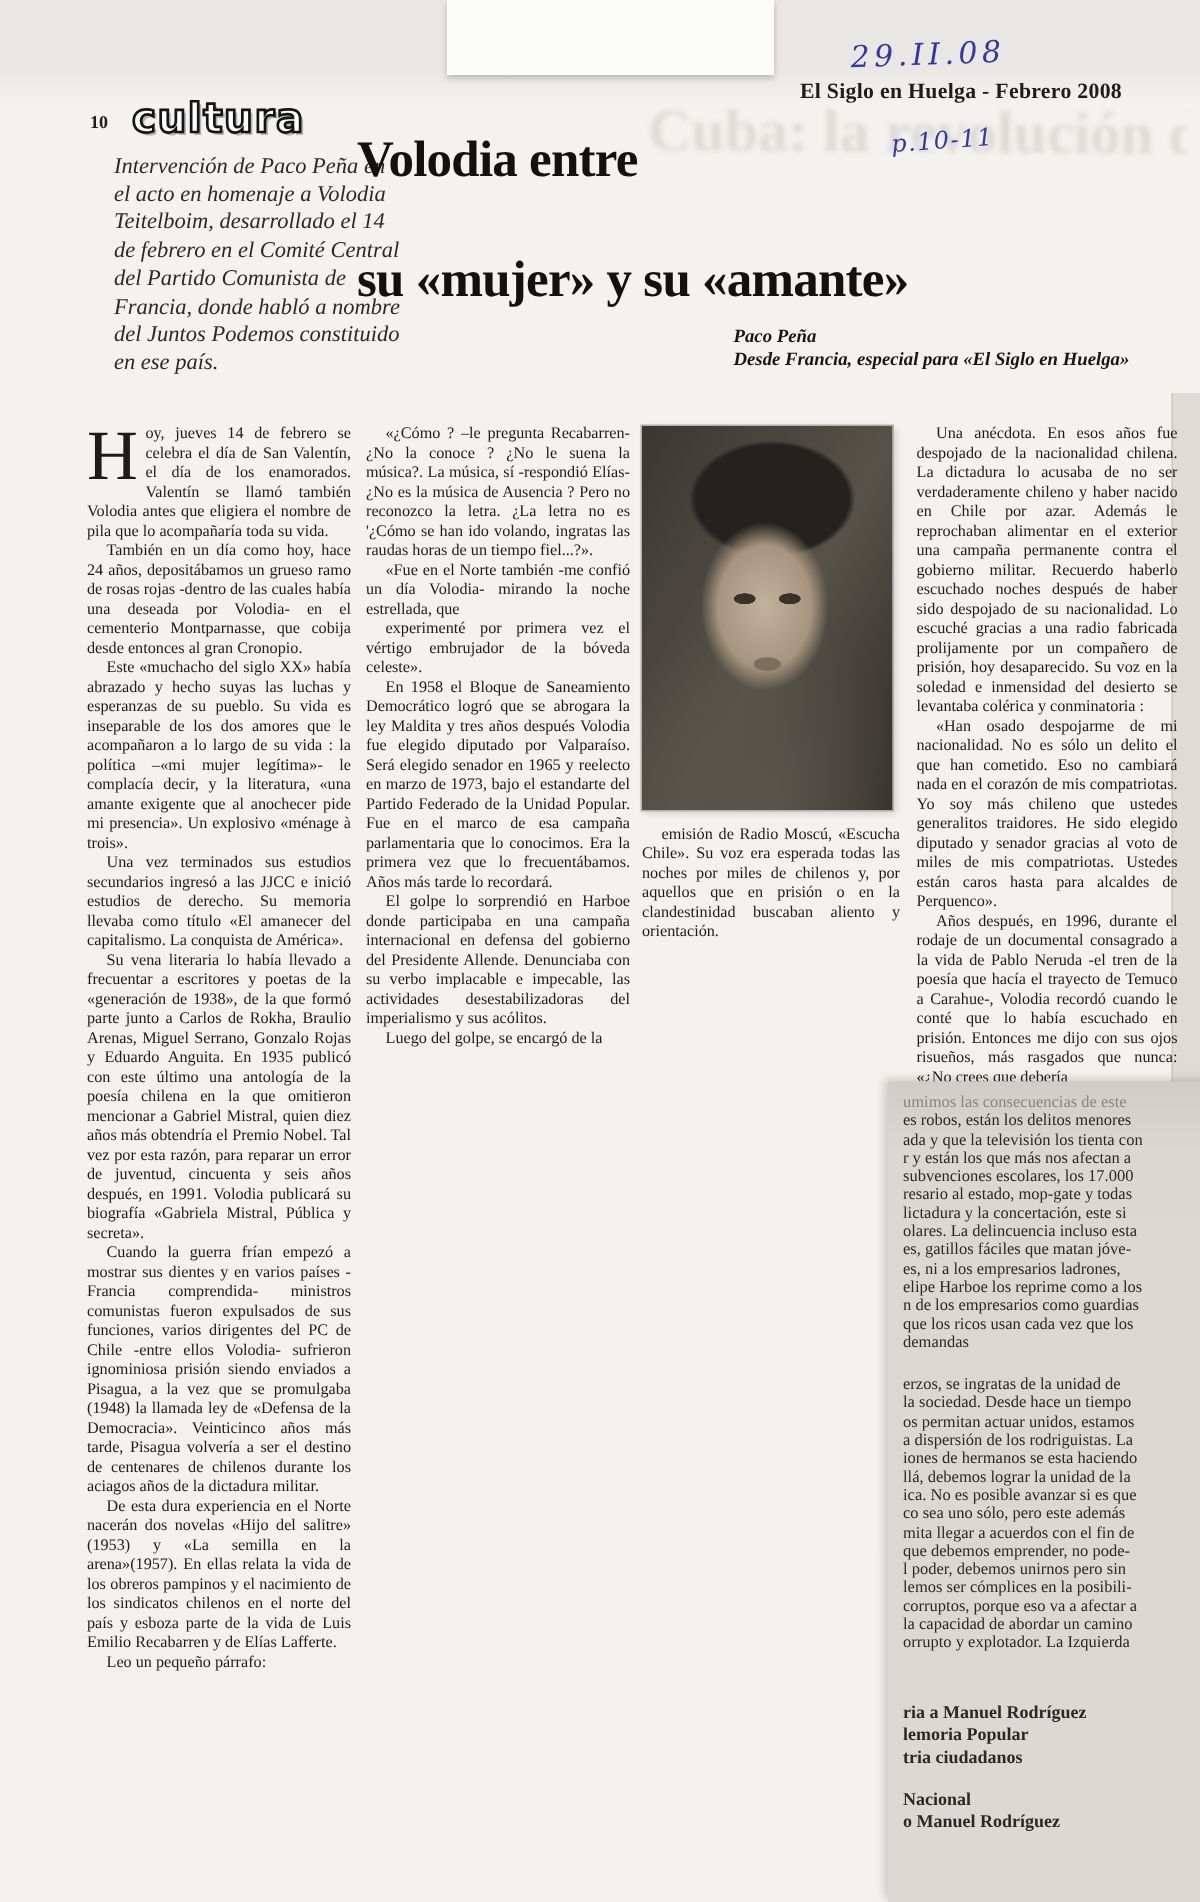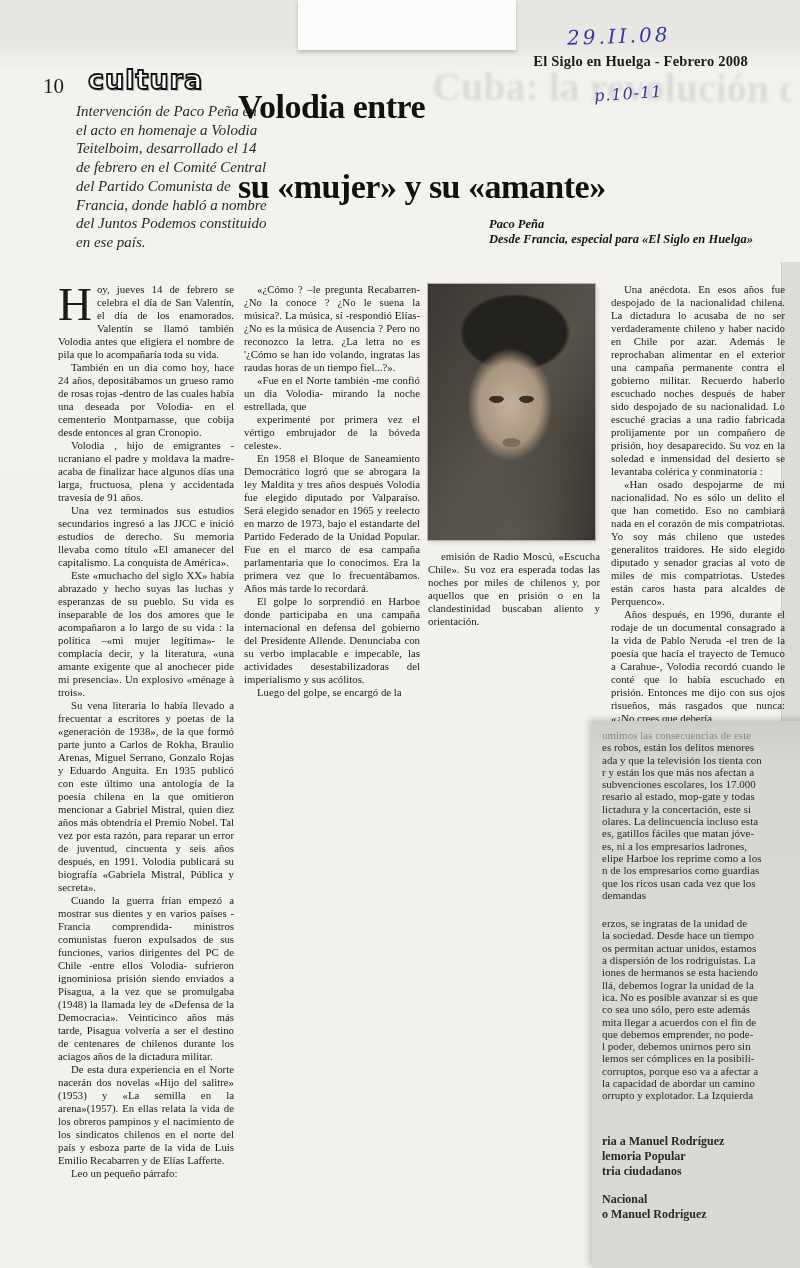--- a/index.html
+++ b/index.html
@@ -8,21 +8,21 @@
     font-family:"Liberation Serif",serif;color:#1d1c1a;
     background:linear-gradient(180deg,#e8e7e3 0,#e8e7e3 44px,#f3f2ee 70px,#f2f1ed 100%);
   }
   .white-patch{position:absolute;left:298px;top:0;width:218px;height:50px;background:#fcfcfb;
     box-shadow:0 2px 4px rgba(0,0,0,.22);}
   .right-strip{position:absolute;left:781px;top:262px;width:19px;height:460px;background:#dedcd7;
     border-left:1px solid #ccc9c4;}
   .ghost-headline{position:absolute;left:432px;top:64px;width:360px;
     font-weight:bold;font-size:40px;color:rgba(104,102,96,.16);filter:blur(1.6px);
     transform:rotate(.4deg);white-space:nowrap;overflow:hidden;}
-  .pagenum{position:absolute;left:43px;top:74px;font-size:21px;font-weight:normal;}
+  .pagenum{position:absolute;left:60px;top:74px;font-size:12px;font-weight:bold;}
   .logo{position:absolute;left:88px;top:64px;font-family:"DejaVu Sans",sans-serif;
     font-weight:800;font-size:27px;letter-spacing:1px;color:#fff;
     -webkit-text-stroke:1.8px #141414;text-shadow:0 0 1px #000,2px 2px 0 rgba(0,0,0,.25);}
   .masthead{position:absolute;right:52px;top:53px;font-size:14.5px;font-weight:bold;
     letter-spacing:.2px;}
   .hand{position:absolute;color:#34379d;font-family:"DejaVu Serif",serif;font-style:italic;}
   .hand.date{right:130px;top:24px;font-size:20px;letter-spacing:3px;transform:rotate(-2deg);}
   .hand.pages{left:594px;top:84px;font-size:16px;letter-spacing:1px;transform:rotate(-4deg);}
   .intro{position:absolute;left:76px;top:102px;width:194px;text-align:left;
     font-style:italic;font-size:15px;line-height:18.7px;color:#2a2927;}
@@ -83,23 +83,22 @@
 
   <div class="byline">
     <div>Paco Peña</div>
     <div>Desde Francia, especial para «El Siglo en Huelga»</div>
   </div>
 
   <div class="col col1">
     <p class="first"><span class="dropcap">H</span><span>oy, jueves 14 de febrero se celebra el día de San Valentín, el día de los enamorados. Valentín se llamó también Volodia antes que eligiera el nombre de pila que lo acompañaría toda su vida.</span></p>
     <div>
         <p class="para">También en un día como hoy, hace 24 años, depositábamos un grueso ramo de rosas rojas -dentro de las cuales había una deseada por Volodia- en el cementerio Montparnasse, que cobija desde entonces al gran Cronopio.</p>
-        <p class="para">Volodia , hijo de emigrantes - ucraniano el padre y moldava la madre- acaba de finalizar hace algunos días una larga, fructuosa, plena y accidentada travesía de 91 años.</p>
+        <p class="para">Este «muchacho del siglo XX» había abrazado y hecho suyas las luchas y esperanzas de su pueblo. Su vida es inseparable de los dos amores que le acompañaron a lo largo de su vida : la política –«mi mujer legítima»- le complacía decir, y la literatura, «una amante exigente que al anochecer pide mi presencia». Un explosivo «ménage à trois».</p>
         <p class="para">Una vez terminados sus estudios secundarios ingresó a las JJCC e inició estudios de derecho. Su memoria llevaba como título «El amanecer del capitalismo. La conquista de América».</p>
-        <p class="para">Este «muchacho del siglo XX» había abrazado y hecho suyas las luchas y esperanzas de su pueblo. Su vida es inseparable de los dos amores que le acompañaron a lo largo de su vida : la política –«mi mujer legítima»- le complacía decir, y la literatura, «una amante exigente que al anochecer pide mi presencia». Un explosivo «ménage à trois».</p>
         <p class="para">Su vena literaria lo había llevado a frecuentar a escritores y poetas de la «generación de 1938», de la que formó parte junto a Carlos de Rokha, Braulio Arenas, Miguel Serrano, Gonzalo Rojas y Eduardo Anguita. En 1935 publicó con este último una antología de la poesía chilena en la que omitieron mencionar a Gabriel Mistral, quien diez años más obtendría el Premio Nobel. Tal vez por esta razón, para reparar un error de juventud, cincuenta y seis años después, en 1991. Volodia publicará su biografía «Gabriela Mistral, Pública y secreta».</p>
         <p class="para">Cuando la guerra frían empezó a mostrar sus dientes y en varios países -Francia comprendida- ministros comunistas fueron expulsados de sus funciones, varios dirigentes del PC de Chile -entre ellos Volodia- sufrieron ignominiosa prisión siendo enviados a Pisagua, a la vez que se promulgaba (1948) la llamada ley de «Defensa de la Democracia». Veinticinco años más tarde, Pisagua volvería a ser el destino de centenares de chilenos durante los aciagos años de la dictadura militar.</p>
         <p class="para">De esta dura experiencia en el Norte nacerán dos novelas «Hijo del salitre» (1953) y «La semilla en la arena»(1957). En ellas relata la vida de los obreros pampinos y el nacimiento de los sindicatos chilenos en el norte del país y esboza parte de la vida de Luis Emilio Recabarren y de Elías Lafferte.</p>
         <p class="para">Leo un pequeño párrafo:</p>
       </div>
   </div>
 
   <div class="col col2">
     <div>
         <p class="para">«¿Cómo ? –le pregunta Recabarren- ¿No la conoce ? ¿No le suena la música?. La música, sí -respondió Elías- ¿No es la música de Ausencia ? Pero no reconozco la letra. ¿La letra no es '¿Cómo se han ido volando, ingratas las raudas horas de un tiempo fiel...?».</p>

